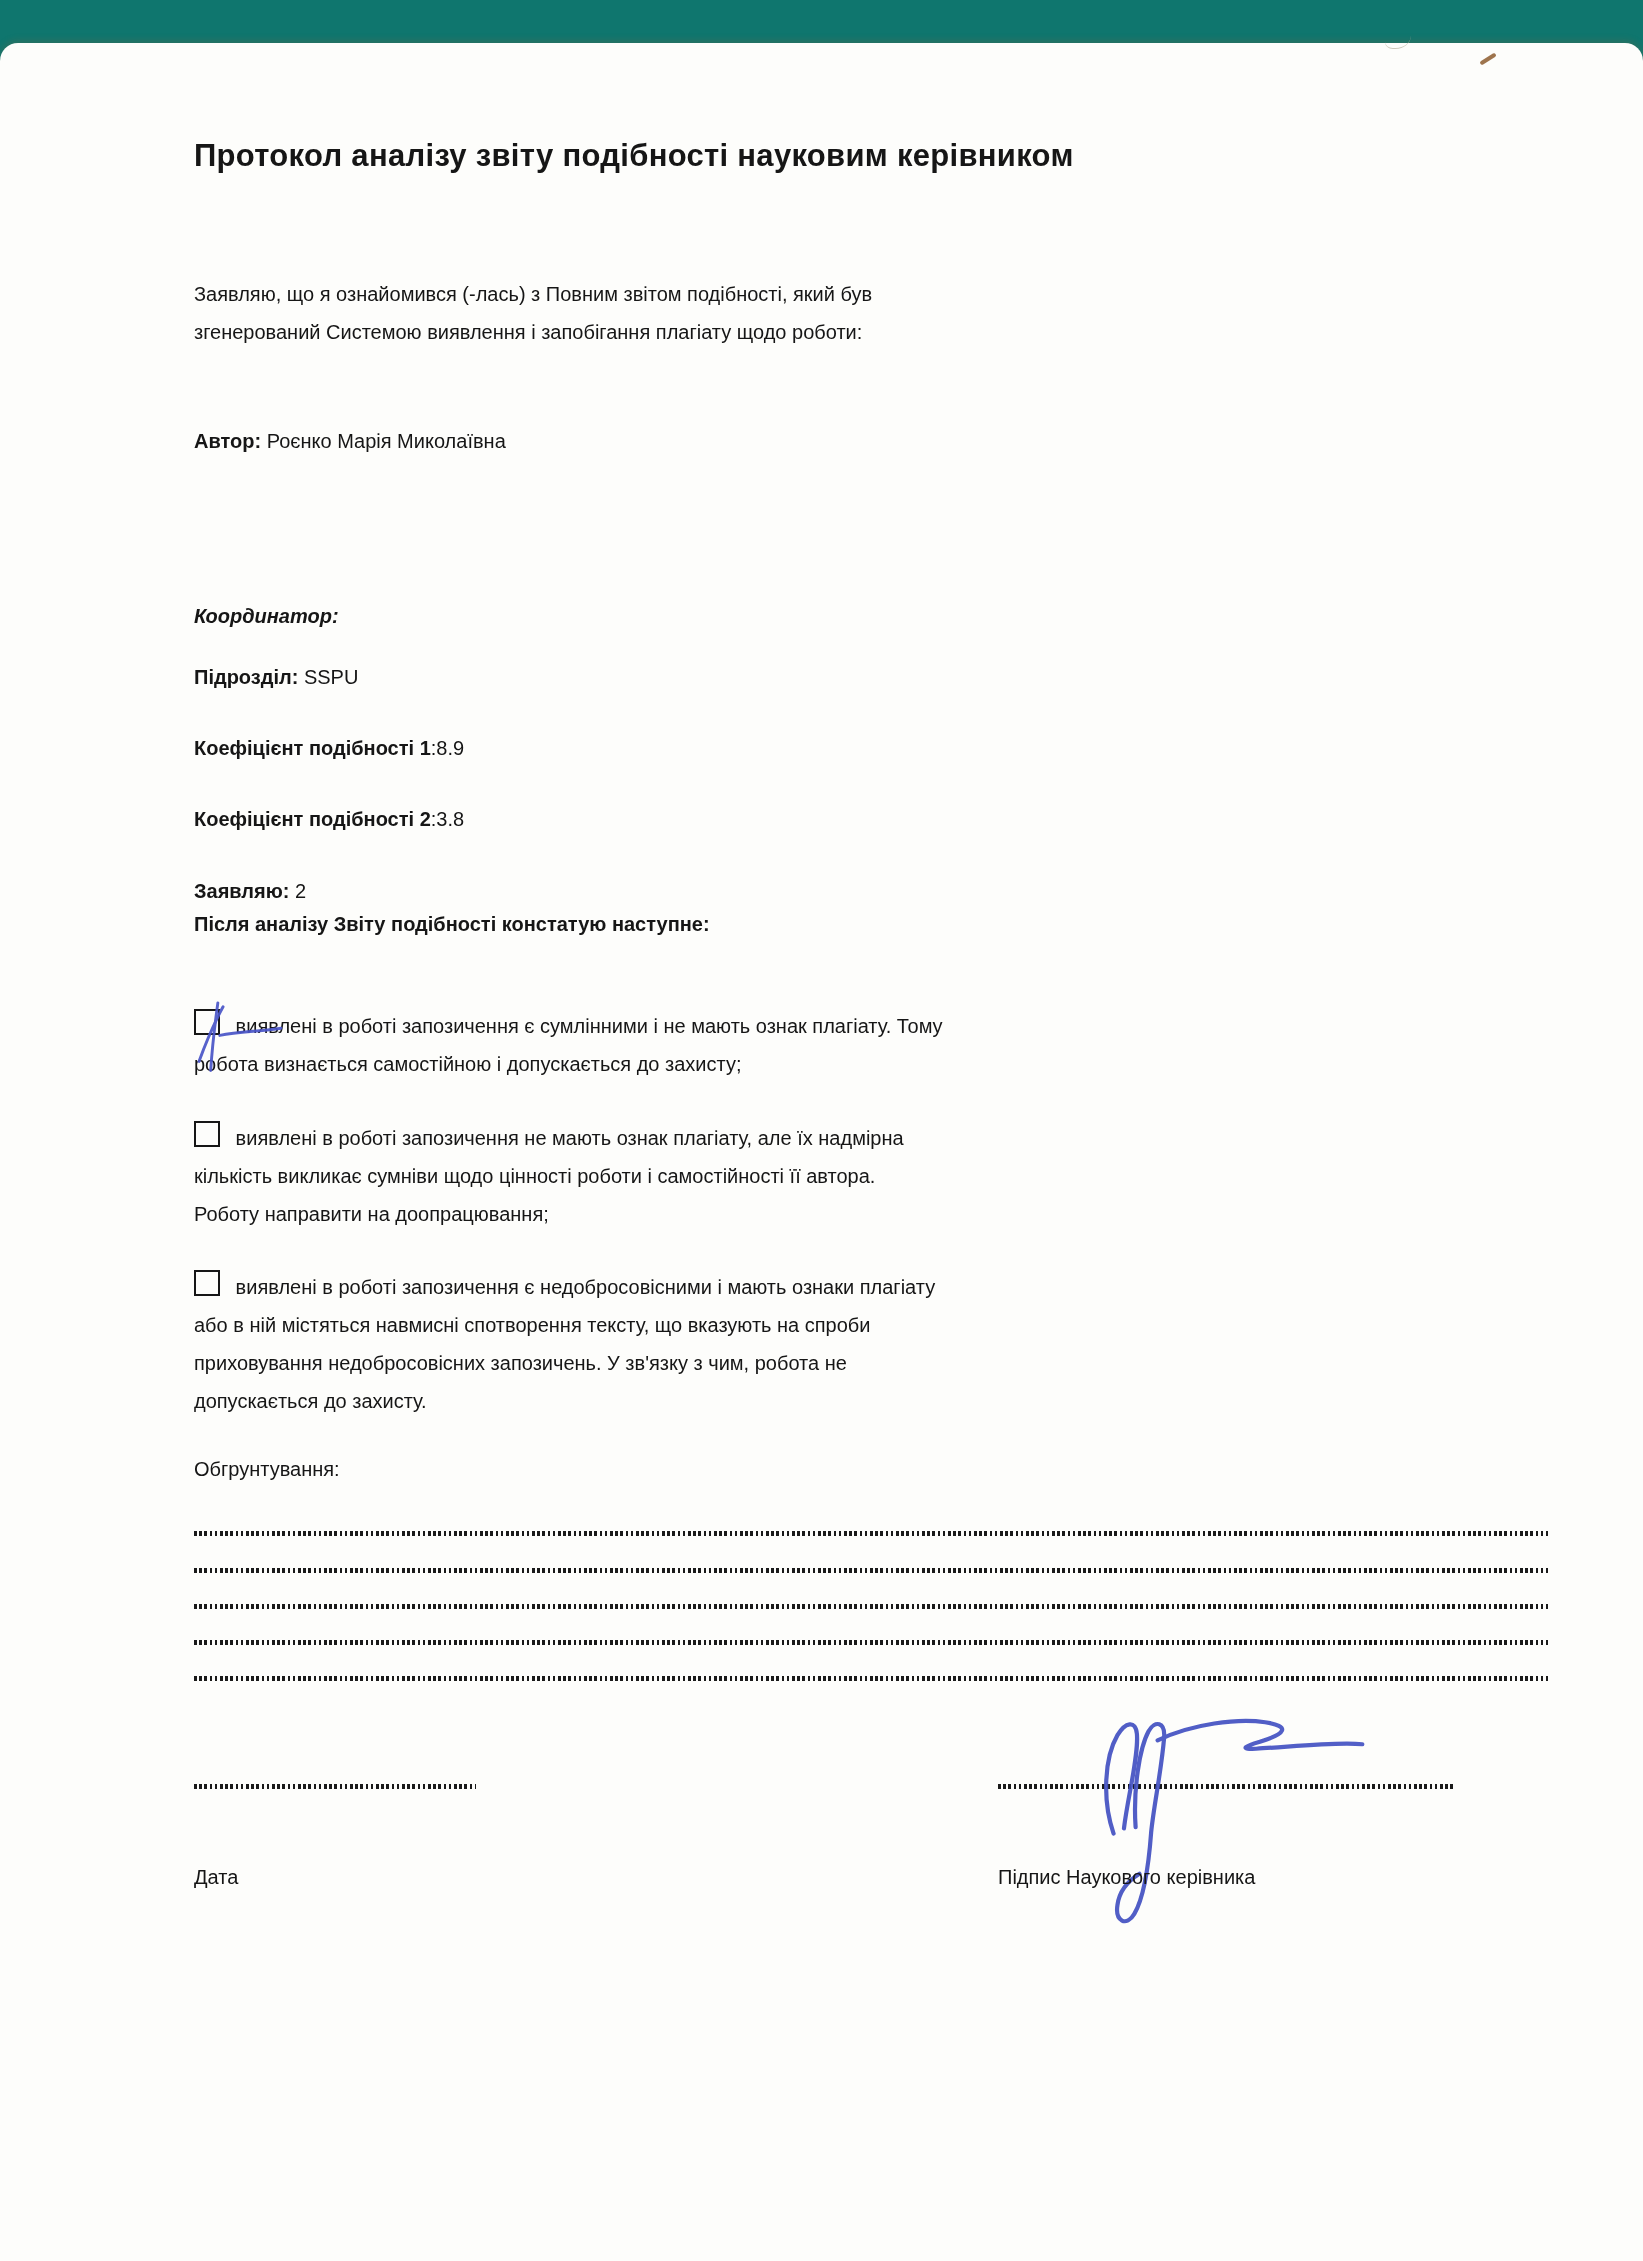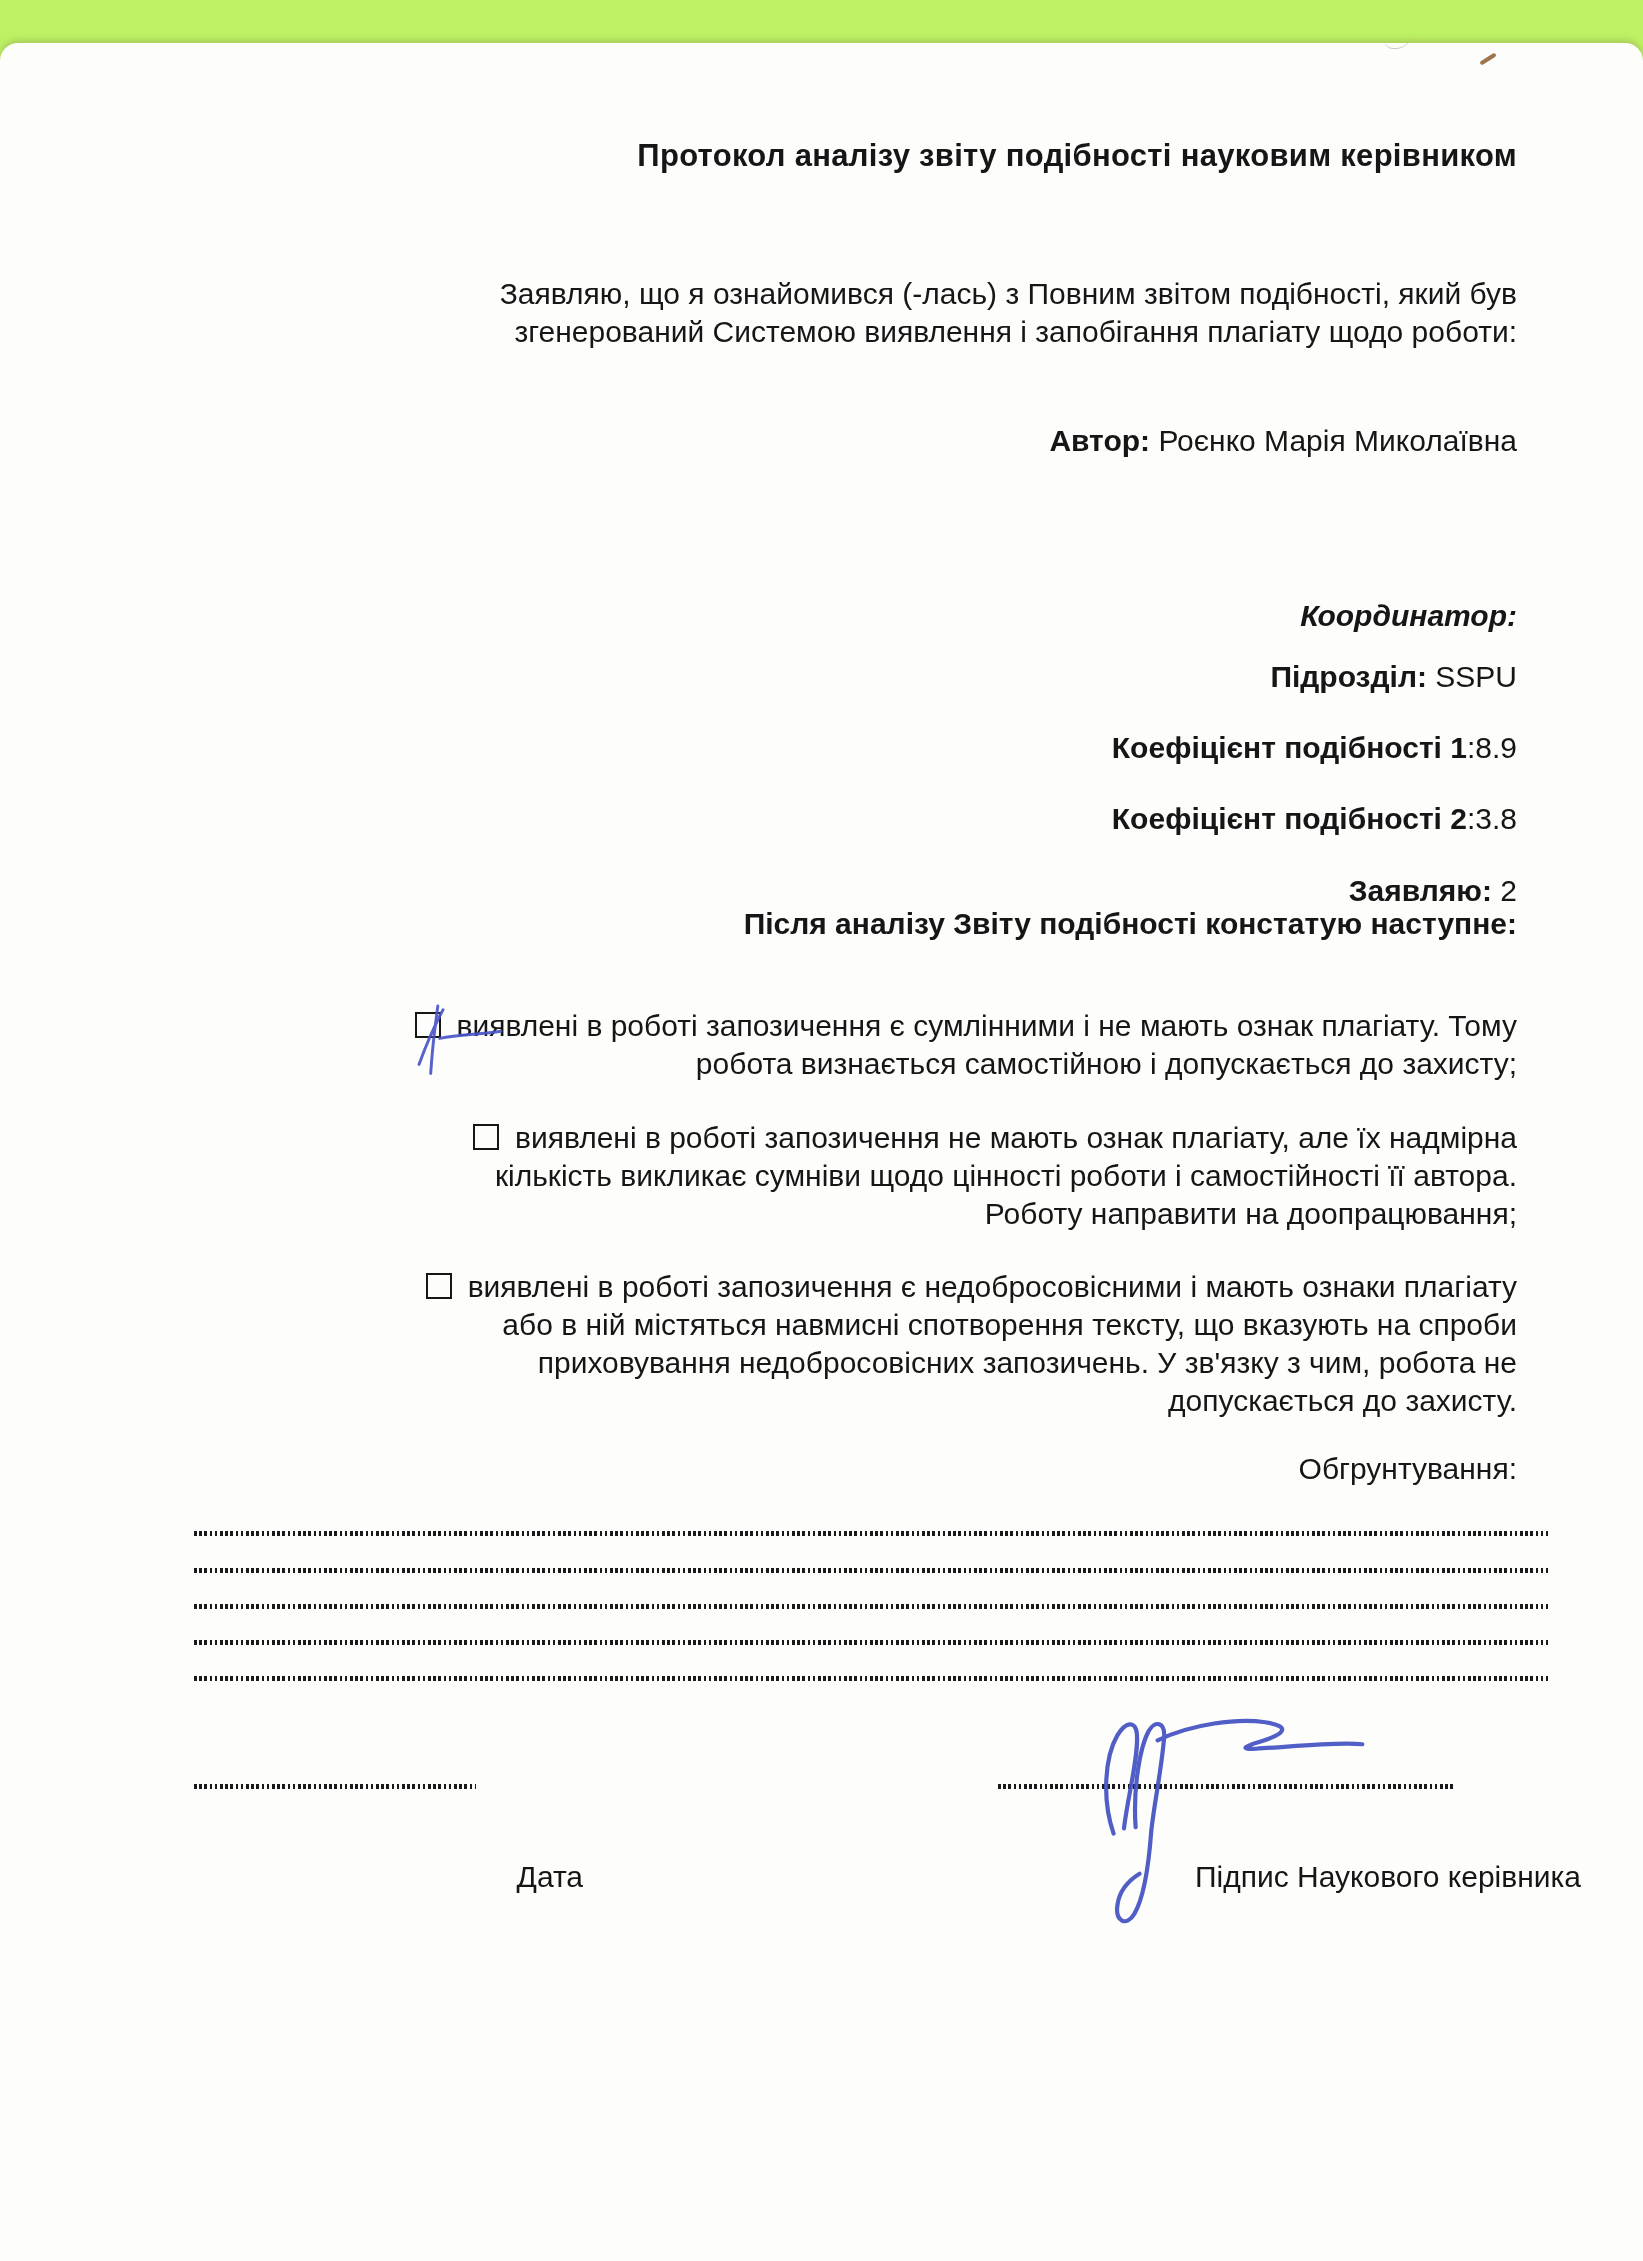--- a/index.html
+++ b/index.html
@@ -5,35 +5,34 @@
   html,body { margin:0; padding:0; }
   body {
     width:1643px; height:2261px;
     background:#e9e6da;
     font-family:"Liberation Sans","DejaVu Sans",sans-serif;
     color:#161616;
   }
   .page {
     position:relative;
     width:1643px; height:2261px;
-    background:#bef264;
+    background:#0f766e;
     overflow:hidden;
-    text-align:right;
   }
   .paper {
     position:absolute;
     top:43px; left:0; right:0; bottom:0;
     background:#fdfdfb;
     border-radius:18px 18px 0 0;
     box-shadow:0 -2.6px 6.5px rgba(110,100,70,.28);
   }
   .blk {
     position:absolute;
     left:194px; width:1323px;
-    font-size:30px; line-height:38px;
+    font-size:20px; line-height:38px;
     white-space:pre-line;
     color:#161616;
   }
   .b { font-weight:bold; }
   .title { font-size:31px; font-weight:bold; letter-spacing:0.3px; }
   .ital { }
   .dotline {
     position:absolute;
     height:4.5px;
     background:repeating-linear-gradient(90deg,#1a1a1a 0 2.6px,transparent 2.6px 5.2px);

